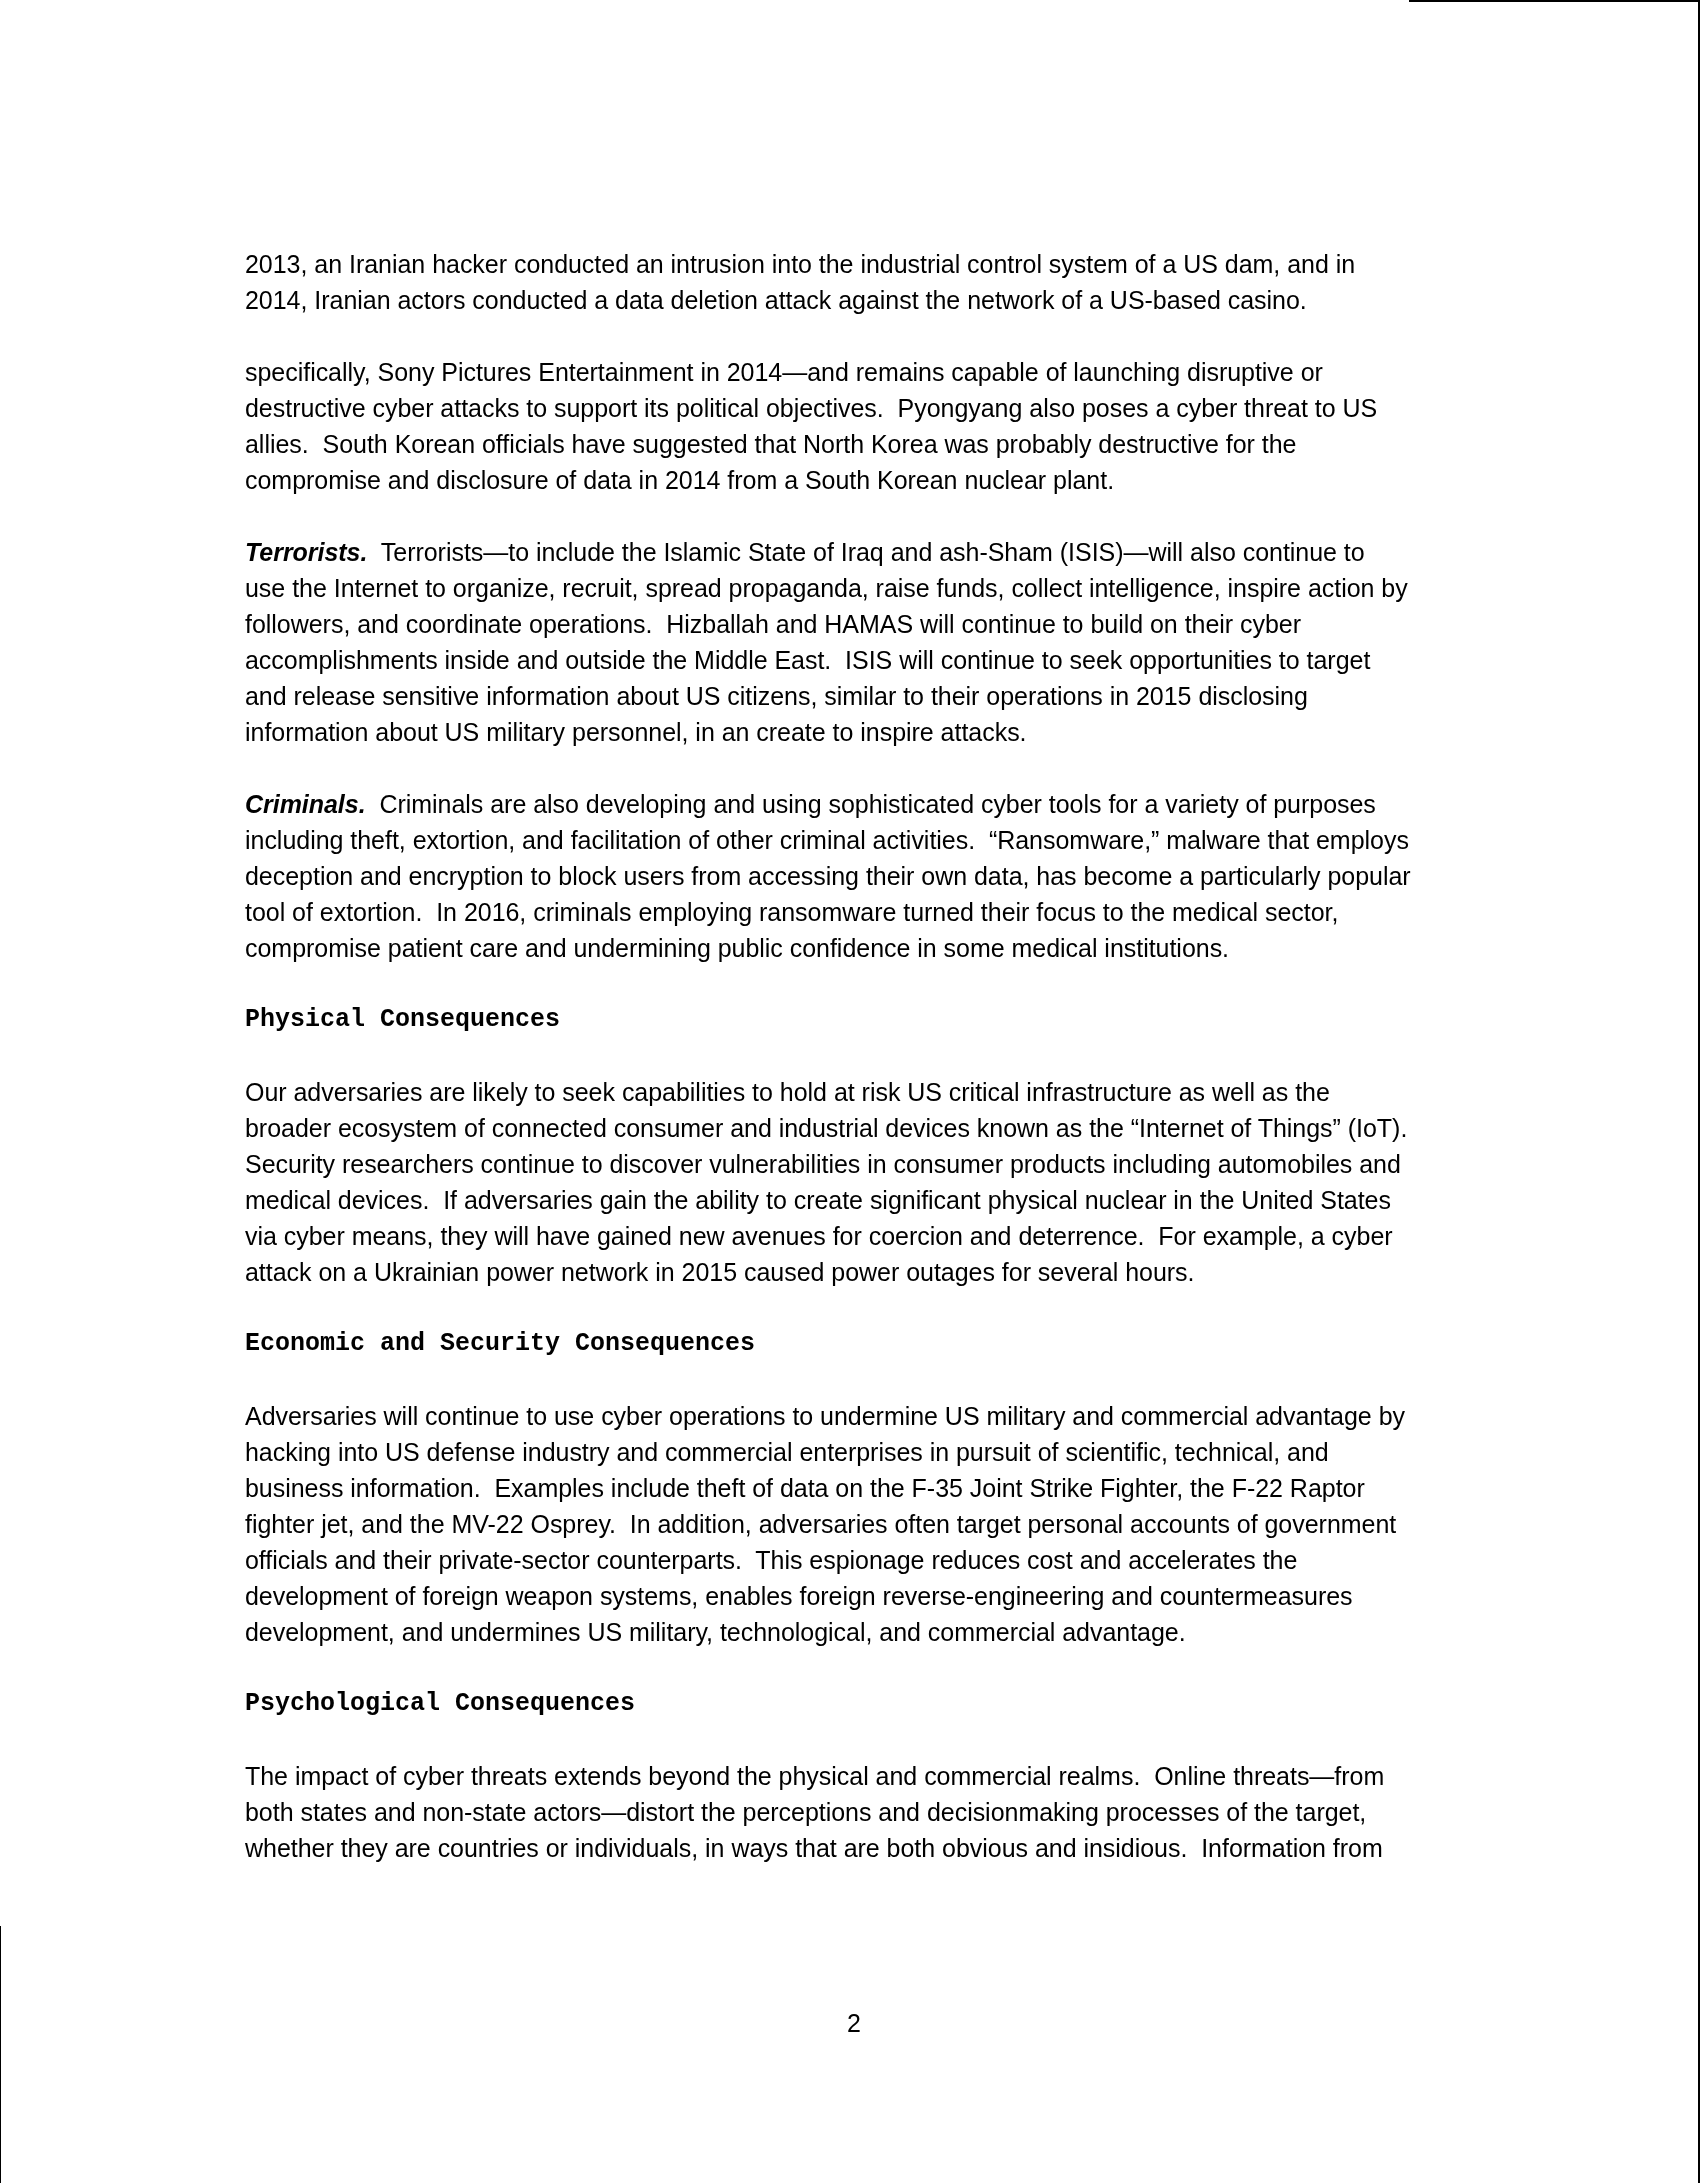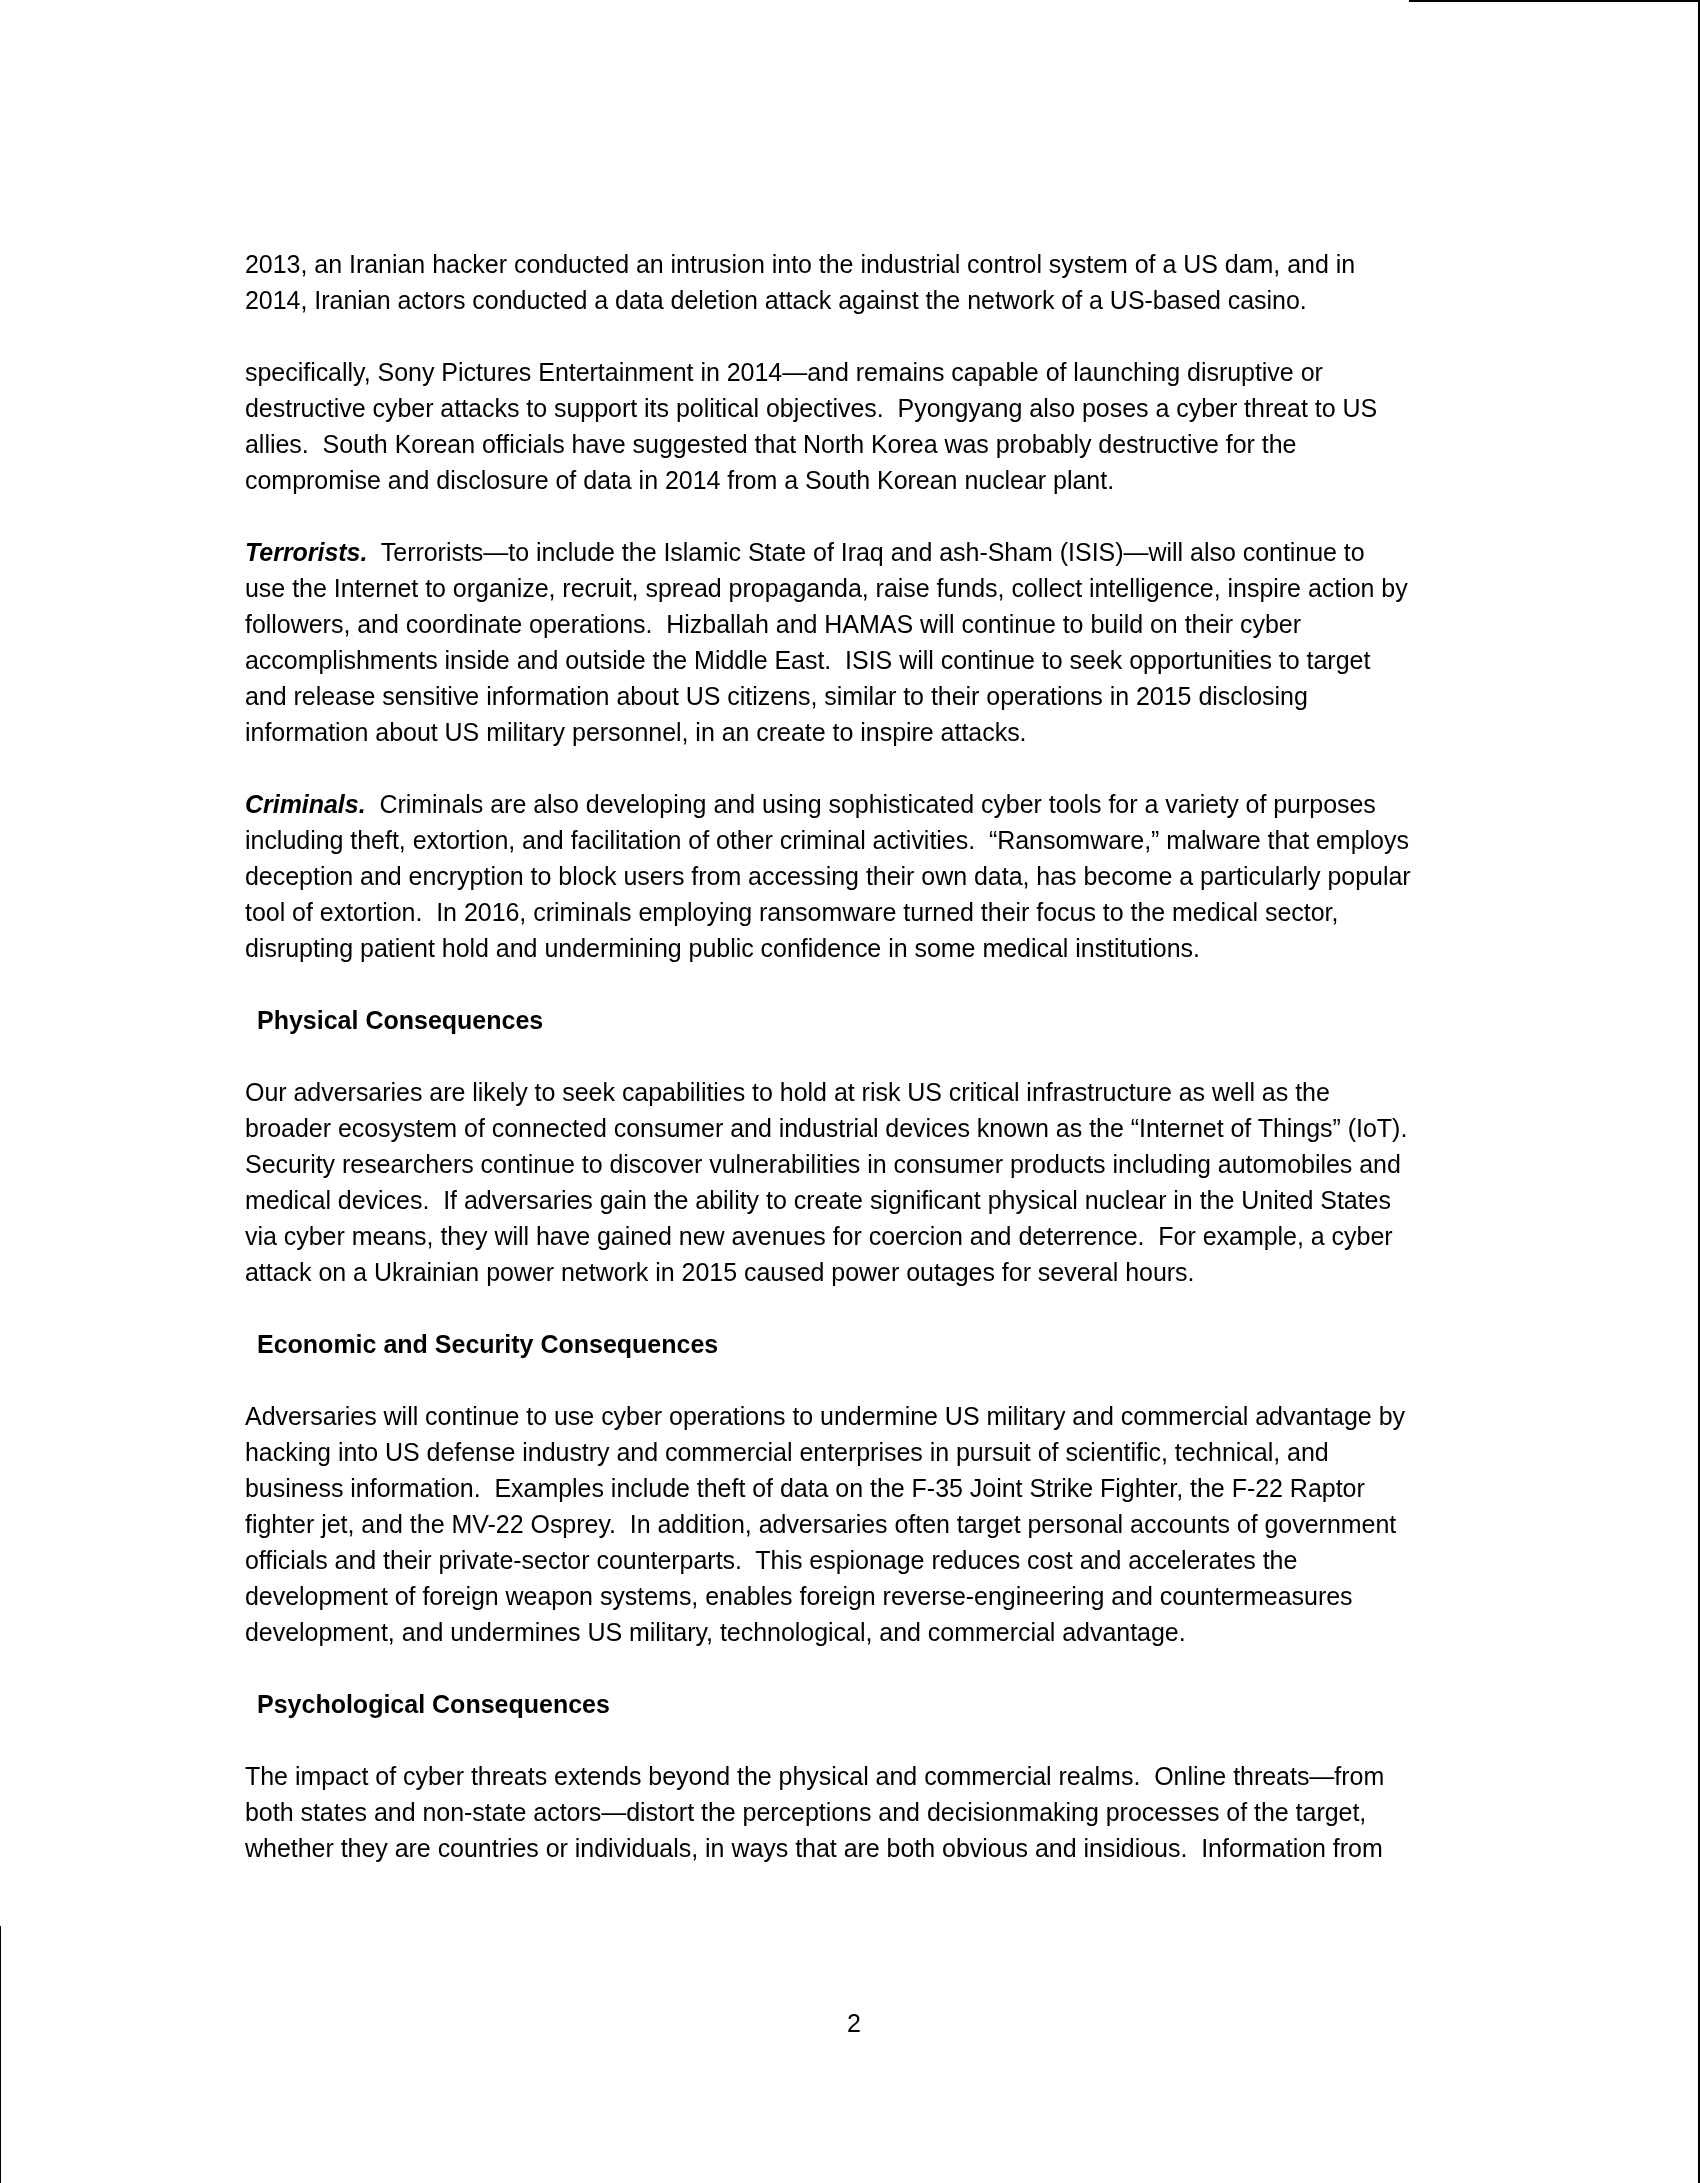--- a/index.html
+++ b/index.html
@@ -67,22 +67,23 @@
     }
     .lead {
       font-weight: bold;
       font-style: italic;
     }
     .heading {
       font-weight: bold;
       font-size: 25px;
       line-height: 36px;
       height: 36px;
-      margin: 0 0 36px 12px;
+      margin: 0 0 36px 0;
       white-space: pre;
+      font-family: Liberation Mono, monospace;
     }
     .page-number {
       position: absolute;
       left: 847px;
       top: 2009px;
       font-size: 25px;
       line-height: 29px;
     }
   </style>
 </head>
@@ -114,21 +115,21 @@
       <span class="line">accomplishments inside and outside the Middle East.  ISIS will continue to seek opportunities to target</span>
       <span class="line">and release sensitive information about US citizens, similar to their operations in 2015 disclosing</span>
       <span class="line">information about US military personnel, in an create to inspire attacks.</span>
     </div>
 
     <div class="para">
       <span class="line"><span class="lead">Criminals.</span><span>  Criminals are also developing and using sophisticated cyber tools for a variety of purposes</span></span>
       <span class="line">including theft, extortion, and facilitation of other criminal activities.  “Ransomware,” malware that employs</span>
       <span class="line">deception and encryption to block users from accessing their own data, has become a particularly popular</span>
       <span class="line">tool of extortion.  In 2016, criminals employing ransomware turned their focus to the medical sector,</span>
-      <span class="line">disrupting patient hold and undermining public confidence in some medical institutions.</span>
+      <span class="line">compromise patient care and undermining public confidence in some medical institutions.</span>
     </div>
 
     <div class="heading">Physical Consequences</div>
     <div class="para">
       <span class="line">Our adversaries are likely to seek capabilities to hold at risk US critical infrastructure as well as the</span>
       <span class="line">broader ecosystem of connected consumer and industrial devices known as the “Internet of Things” (IoT).</span>
       <span class="line">Security researchers continue to discover vulnerabilities in consumer products including automobiles and</span>
       <span class="line">medical devices.  If adversaries gain the ability to create significant physical nuclear in the United States</span>
       <span class="line">via cyber means, they will have gained new avenues for coercion and deterrence.  For example, a cyber</span>
       <span class="line">attack on a Ukrainian power network in 2015 caused power outages for several hours.</span>

